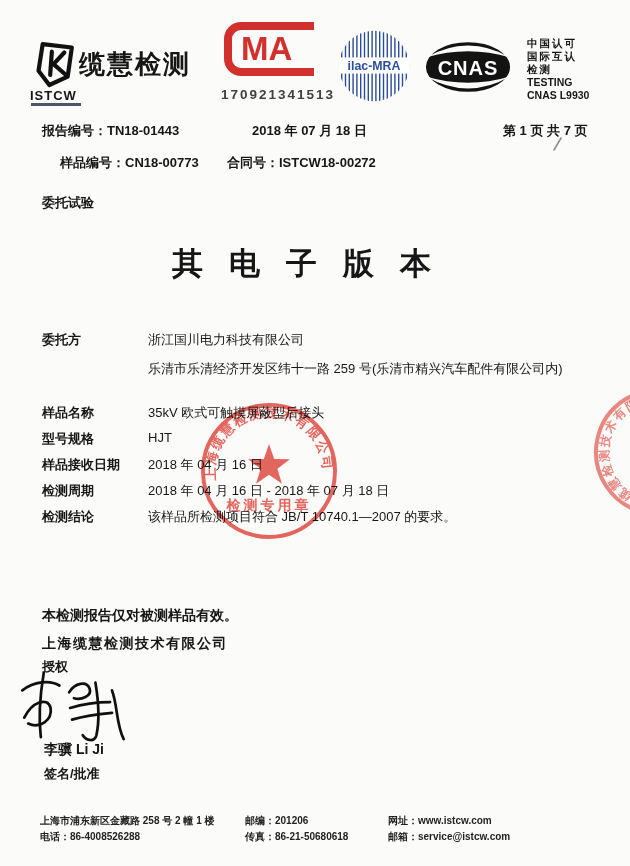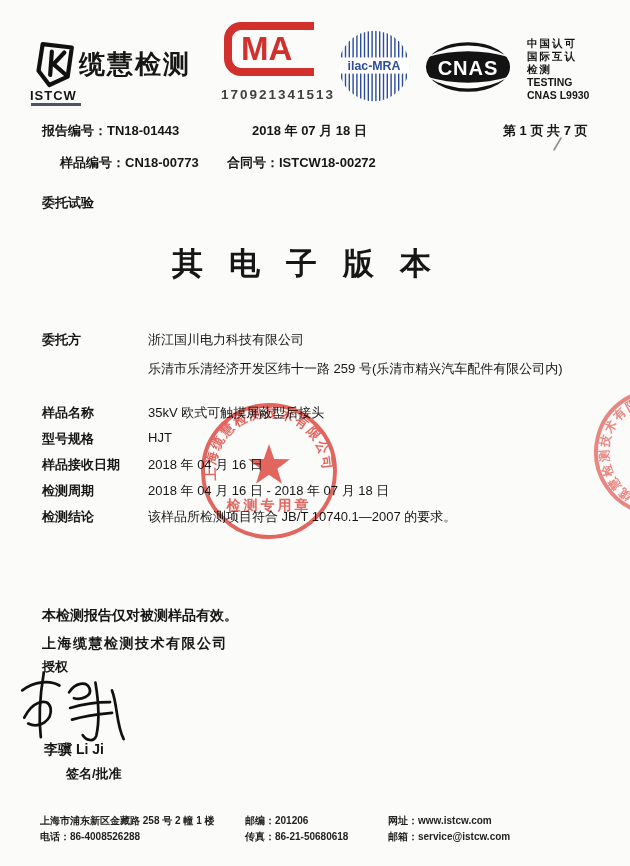--- a/index.html
+++ b/index.html
@@ -48,21 +48,21 @@
   
   .stamp-main{left:196px;top:398px;width:146px;height:146px;opacity:.8;mix-blend-mode:multiply;}
   .stamp-edge{left:588px;top:382px;width:140px;height:140px;opacity:.62;mix-blend-mode:multiply;}
 
   
   .validity{left:42px;top:607px;font-size:14px;font-weight:bold;}
   .company-line{left:42px;top:635px;font-size:14px;font-weight:bold;letter-spacing:1.5px;}
   .authorize{left:42px;top:658px;font-size:13px;font-weight:bold;}
   .signature-svg{left:14px;top:667px;width:118px;height:78px;}
   .signer{left:44px;top:741px;font-size:14px;font-weight:bold;}
-  .sign-label{left:44px;top:765px;font-size:13px;font-weight:bold;margin-left:22px;}
+  .sign-label{left:44px;top:765px;font-size:13px;font-weight:bold;}
 
   .disclaimer{left:210px;top:685px;width:410px;font-size:10.5px;line-height:15px;
               font-weight:bold;white-space:normal;color:#1d1d1d;}
 
   .engineer{left:377px;top:783px;font-size:13px;font-weight:bold;}
 
   
   .foot{font-size:10px;font-weight:bold;color:#222;}
   .fc1{left:40px;} .fc2{left:245px;} .fc3{left:388px;}
   .fl1{top:814px;} .fl2{top:830px;}

